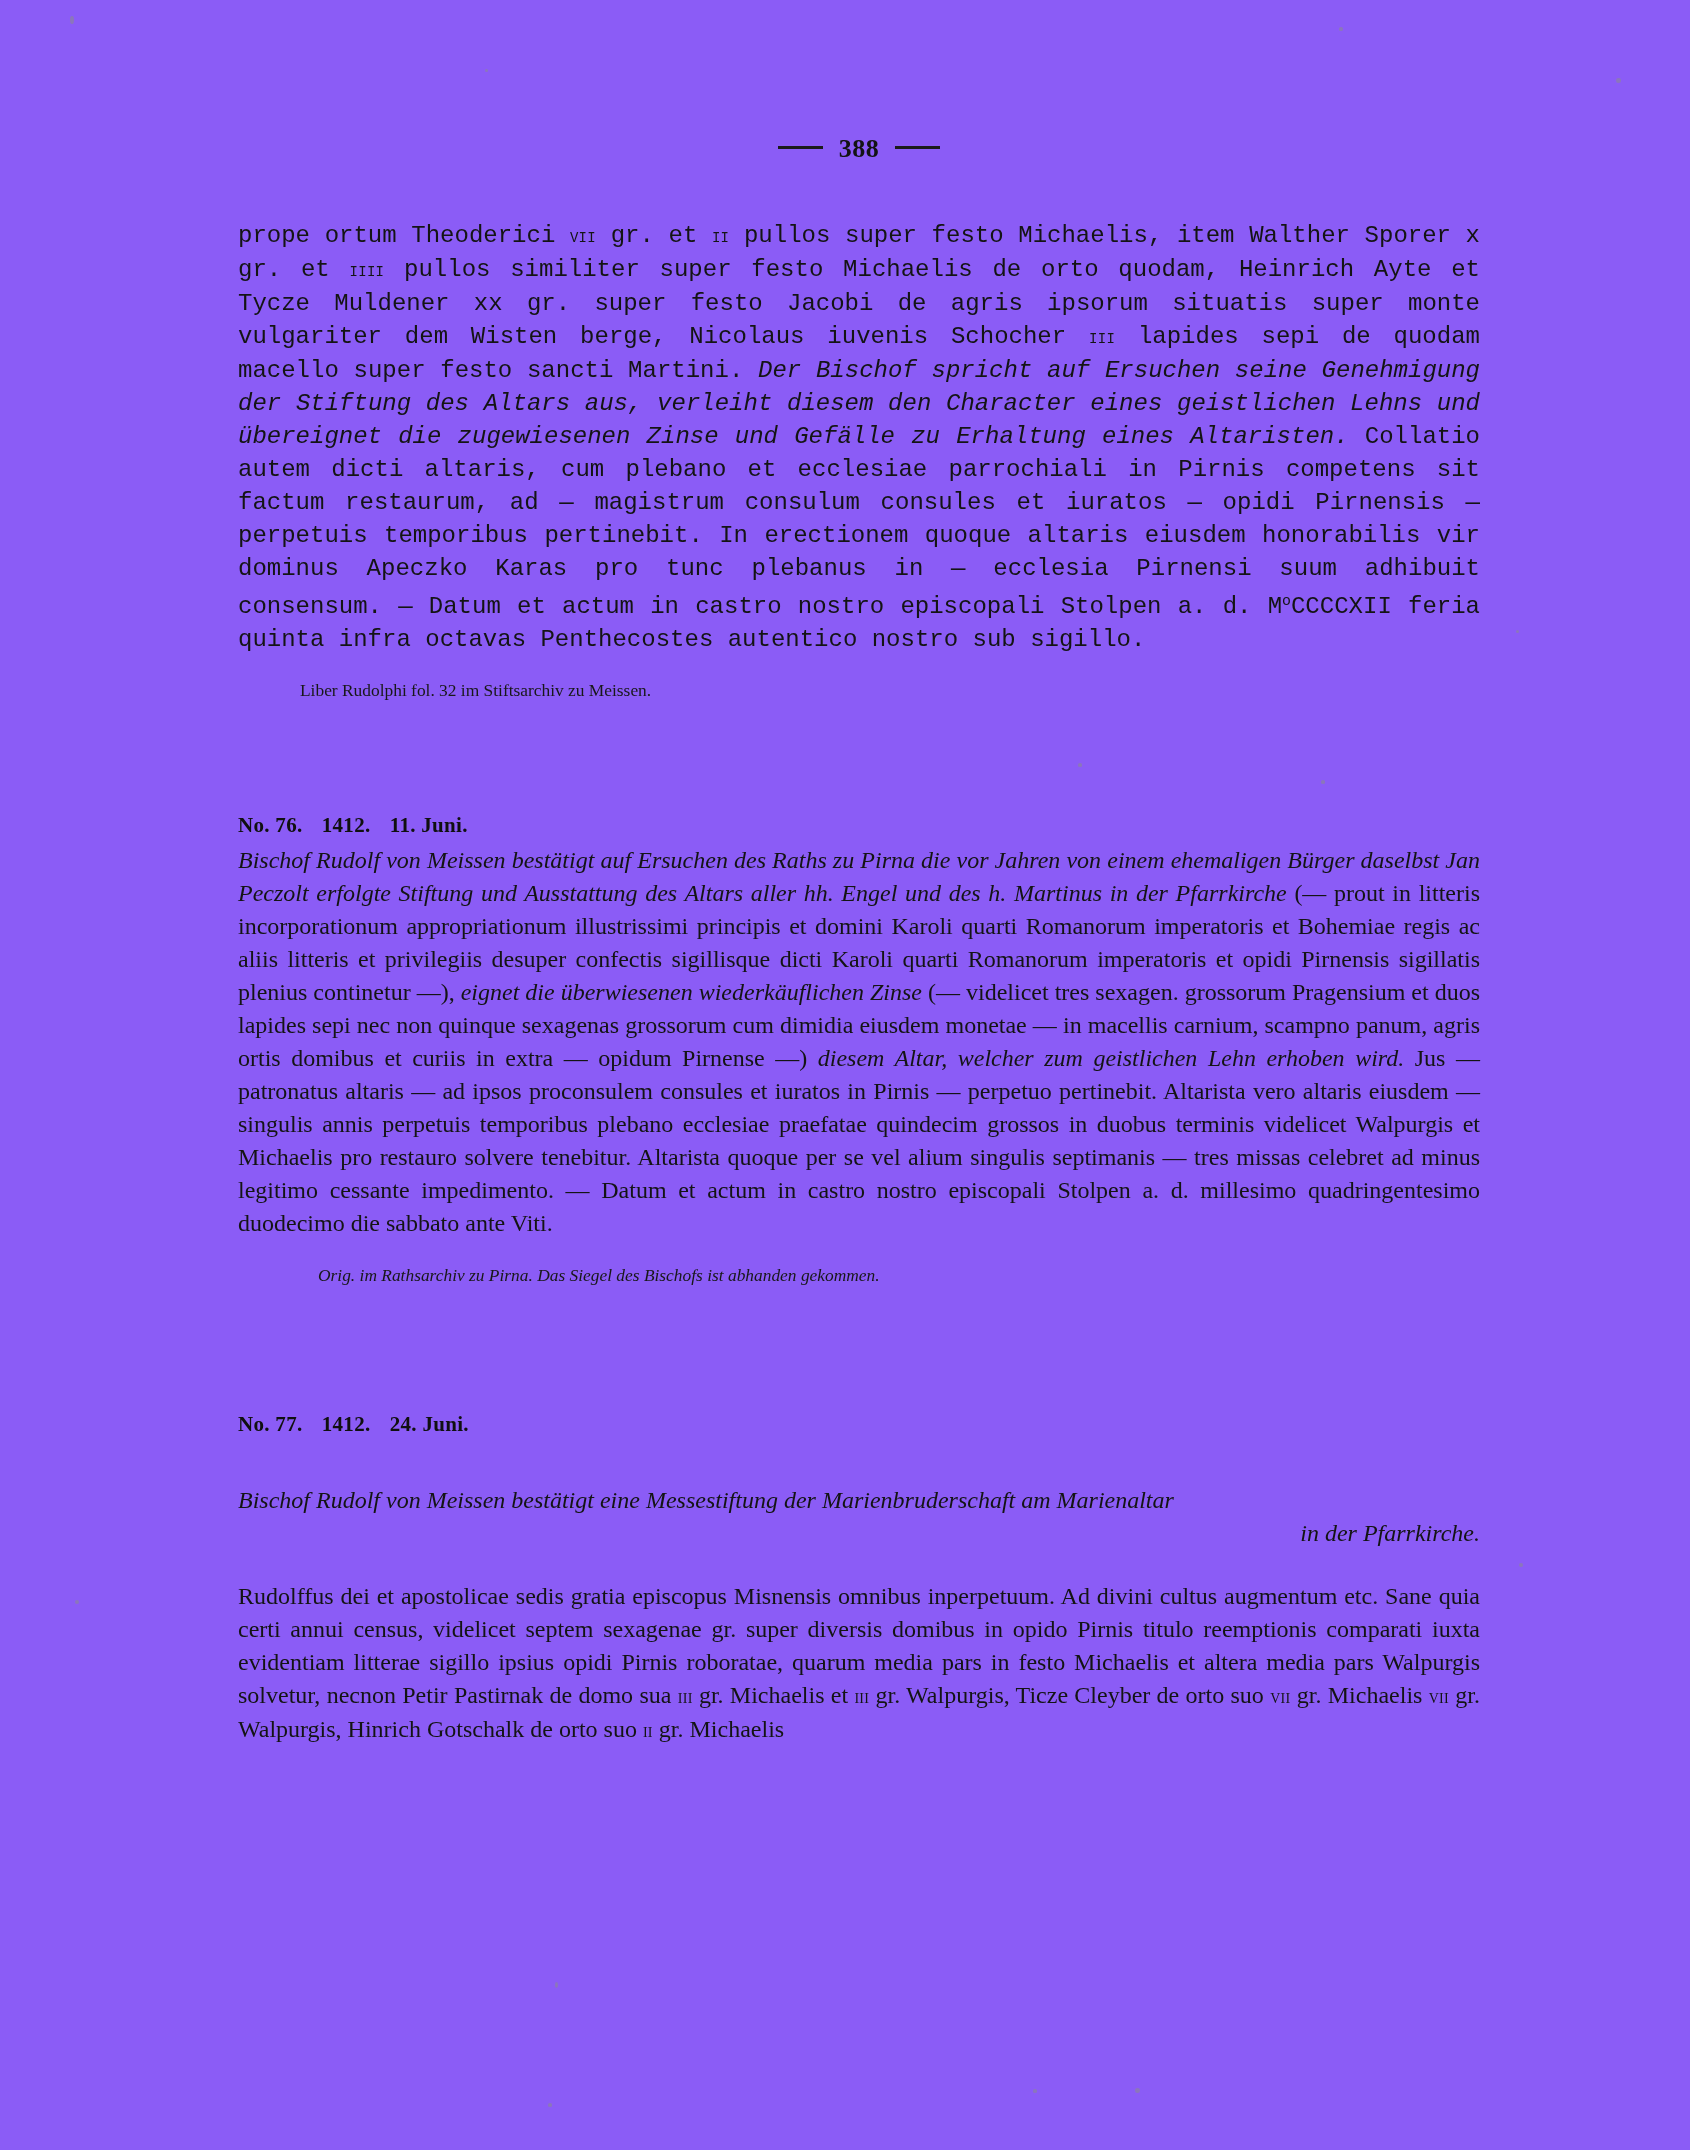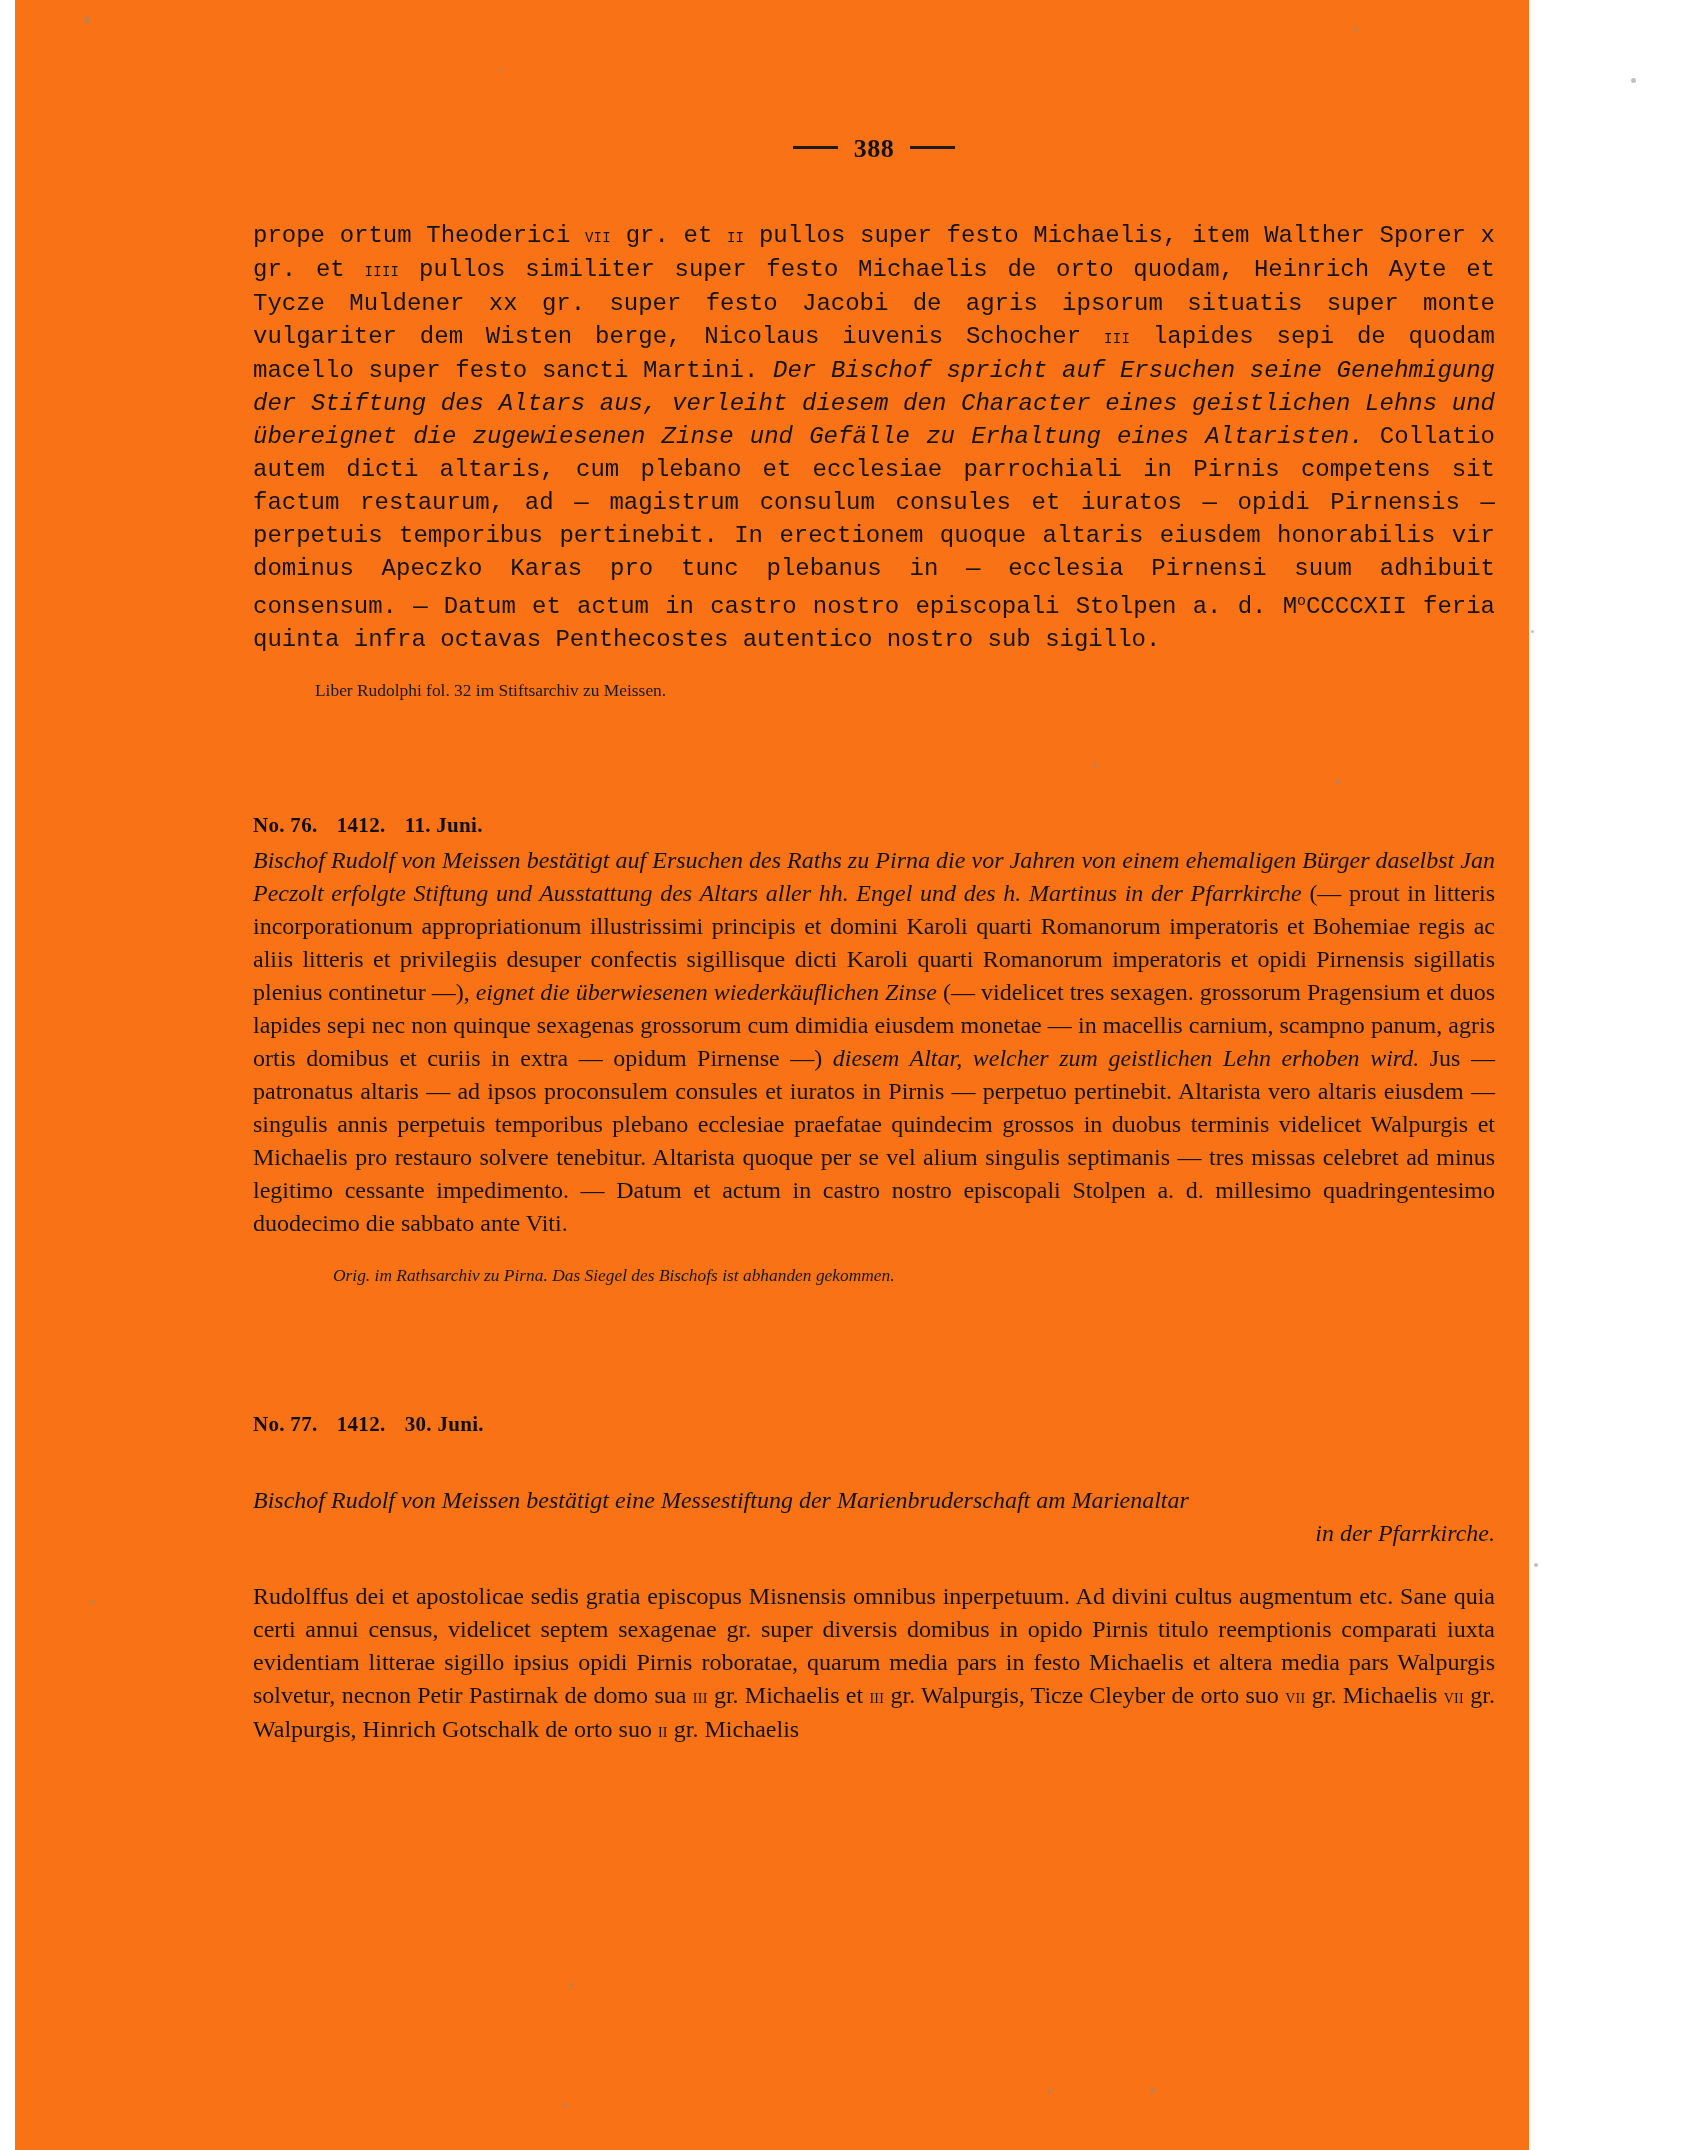--- a/index.html
+++ b/index.html
@@ -12,24 +12,23 @@
     height: 2151px;
     position: relative;
     font-family: "Liberation Serif", "DejaVu Serif", serif;
     color: #1a1a1a;
     overflow: hidden;
   }
 
   .page {
     position: absolute;
     left: 0; top: 0;
-    width: 1514px;
+    width: 1690px;
     height: 2151px;
-    background: #f97316;
-    margin-left: 15px;
+    background: #8b5cf6;
   }
 
   
   .speck {
     position: absolute;
     background: #8d8d8a;
     border-radius: 50%;
     opacity: .55;
   }
 
@@ -156,21 +155,21 @@
 
     <div class="body-text body-76 regest-76">
       <i>Bischof Rudolf von Meissen bestätigt auf Ersuchen des Raths zu Pirna die vor Jahren von einem ehemaligen Bürger daselbst Jan Peczolt erfolgte Stiftung und Ausstattung des Altars aller hh. Engel und des h. Martinus in der Pfarrkirche</i><span> (— prout in litteris incorporationum appropriationum illustrissimi principis et domini Karoli quarti Romanorum imperatoris et Bohemiae regis ac aliis litteris et privilegiis desuper confectis sigillisque dicti Karoli quarti Romanorum imperatoris et opidi Pirnensis sigillatis plenius continetur —), </span><i>eignet die überwiesenen wiederkäuflichen Zinse</i><span> (— videlicet tres sexagen. grossorum Pragensium et duos lapides sepi nec non quinque sexagenas grossorum cum dimidia eiusdem monetae — in macellis carnium, scampno panum, agris ortis domibus et curiis in extra — opidum Pirnense —) </span><i>diesem Altar, welcher zum geistlichen Lehn erhoben wird.</i><span> Jus — patronatus altaris — ad ipsos proconsulem consules et iuratos in Pirnis — perpetuo pertinebit. Altarista vero altaris eiusdem — singulis annis perpetuis temporibus plebano ecclesiae praefatae quindecim grossos in duobus terminis videlicet Walpurgis et Michaelis pro restauro solvere tenebitur. Altarista quoque per se vel alium singulis septimanis — tres missas celebret ad minus legitimo cessante impedimento. — Datum et actum in castro nostro episcopali Stolpen a. d. millesimo quadringentesimo duodecimo die sabbato ante Viti.</span>
     </div>
 
     <div class="source source-76">Orig. im Rathsarchiv zu Pirna.   Das Siegel des Bischofs ist abhanden gekommen.</div>
 
     <div class="doc-head head-77">
       <span>No. 77.</span><span class="gap"></span>
       <span>1412.</span><span class="gap"></span>
-      <span>30. Juni.</span>
+      <span>24. Juni.</span>
     </div>
 
     <div class="regest regest-77">
       <span>Bischof Rudolf von Meissen bestätigt eine Messestiftung der Marienbruderschaft am Marienaltar</span>
       <span class="l2">in der Pfarrkirche.</span>
     </div>
 
     <div class="body-text body-77">
       <span class="first-line">Rudolffus dei et apostolicae sedis gratia episcopus Misnensis omnibus inperpetuum. Ad divini cultus augmentum etc. Sane quia certi annui census, videlicet septem sexagenae gr. super diversis domibus in opido Pirnis titulo reemptionis comparati iuxta evidentiam litterae sigillo ipsius opidi Pirnis roboratae, quarum media pars in festo Michaelis et altera media pars Walpurgis solvetur, necnon Petir Pastirnak de domo sua </span><span class="scap">iii</span><span> gr. Michaelis et </span><span class="scap">iii</span><span> gr. Walpurgis, Ticze Cleyber de orto suo </span><span class="scap">vii</span><span> gr. Michaelis </span><span class="scap">vii</span><span> gr. Walpurgis, Hinrich Gotschalk de orto suo </span><span class="scap">ii</span><span> gr. Michaelis</span>
     </div>

